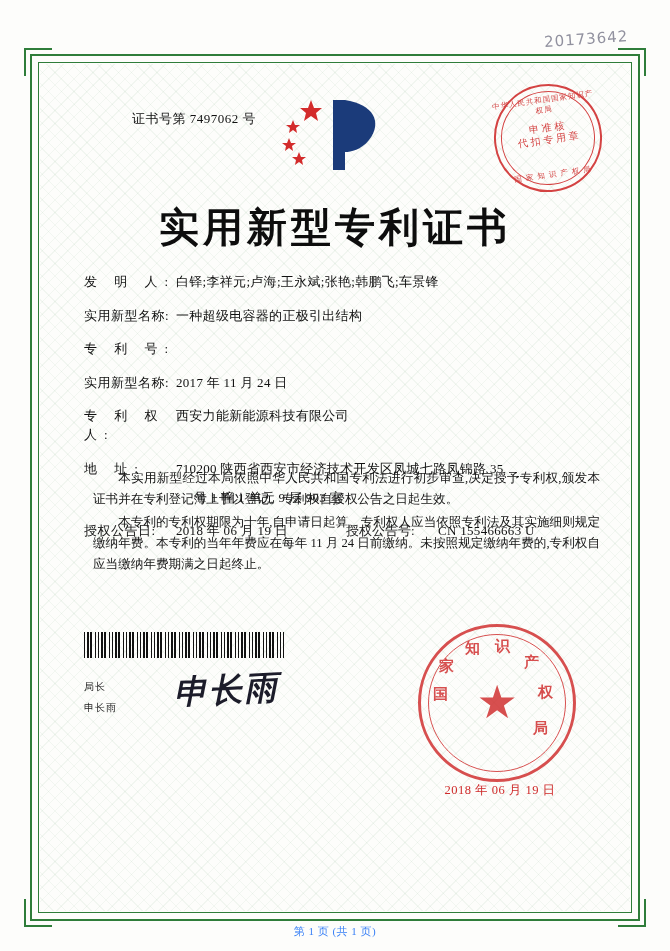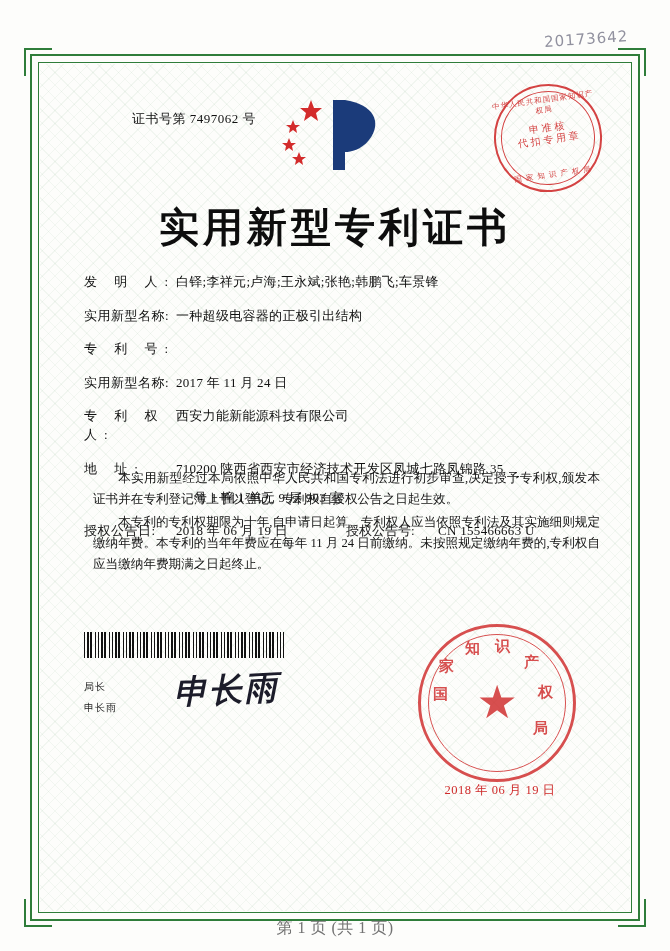--- a/index.html
+++ b/index.html
@@ -273,22 +273,22 @@
     font-size: 12.5px;
     color: #cf2a2a;
     letter-spacing: .5px;
   }
 
   .footer {
     position: absolute;
     left: 0; right: 0;
     bottom: 12px;
     text-align: center;
-    font-size: 16px;
-    color: #737373;
+    font-size: 11px;
+    color: #3b82f6;
     letter-spacing: .5px;
   }
 </style>
 </head>
 <body>
 
 <div class="page">
 
   <div class="handwrite-top">20173642</div>
 

